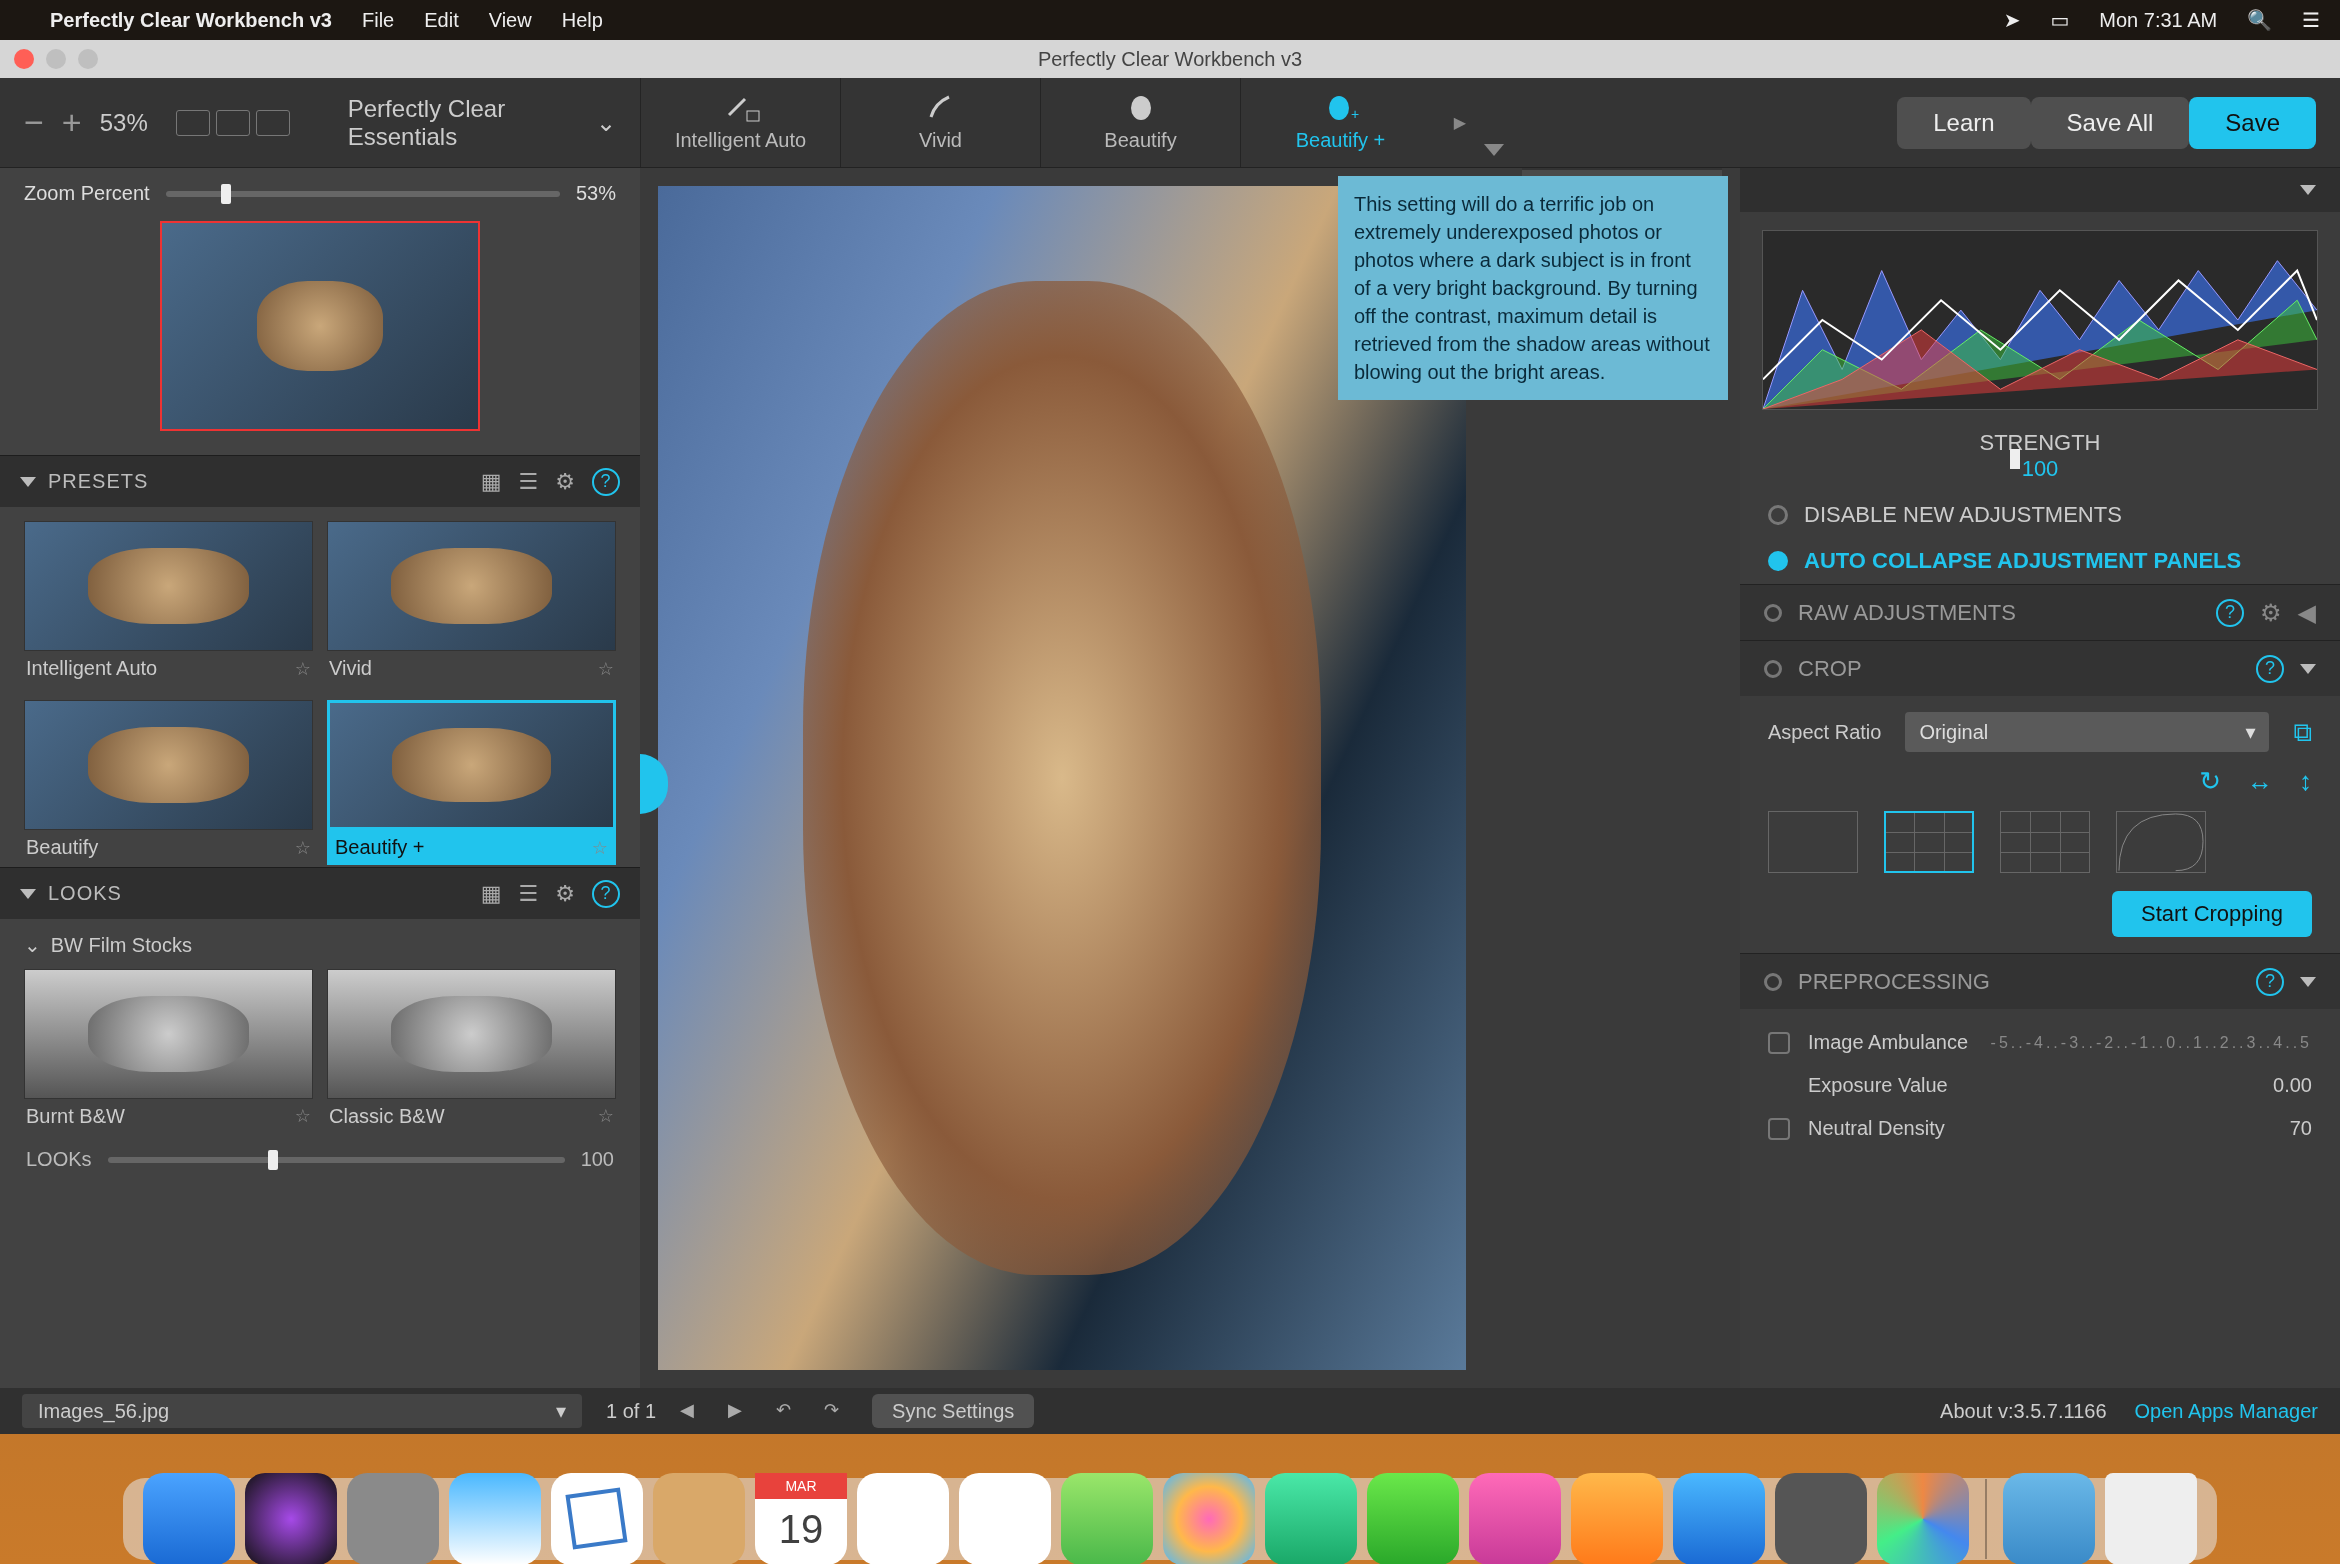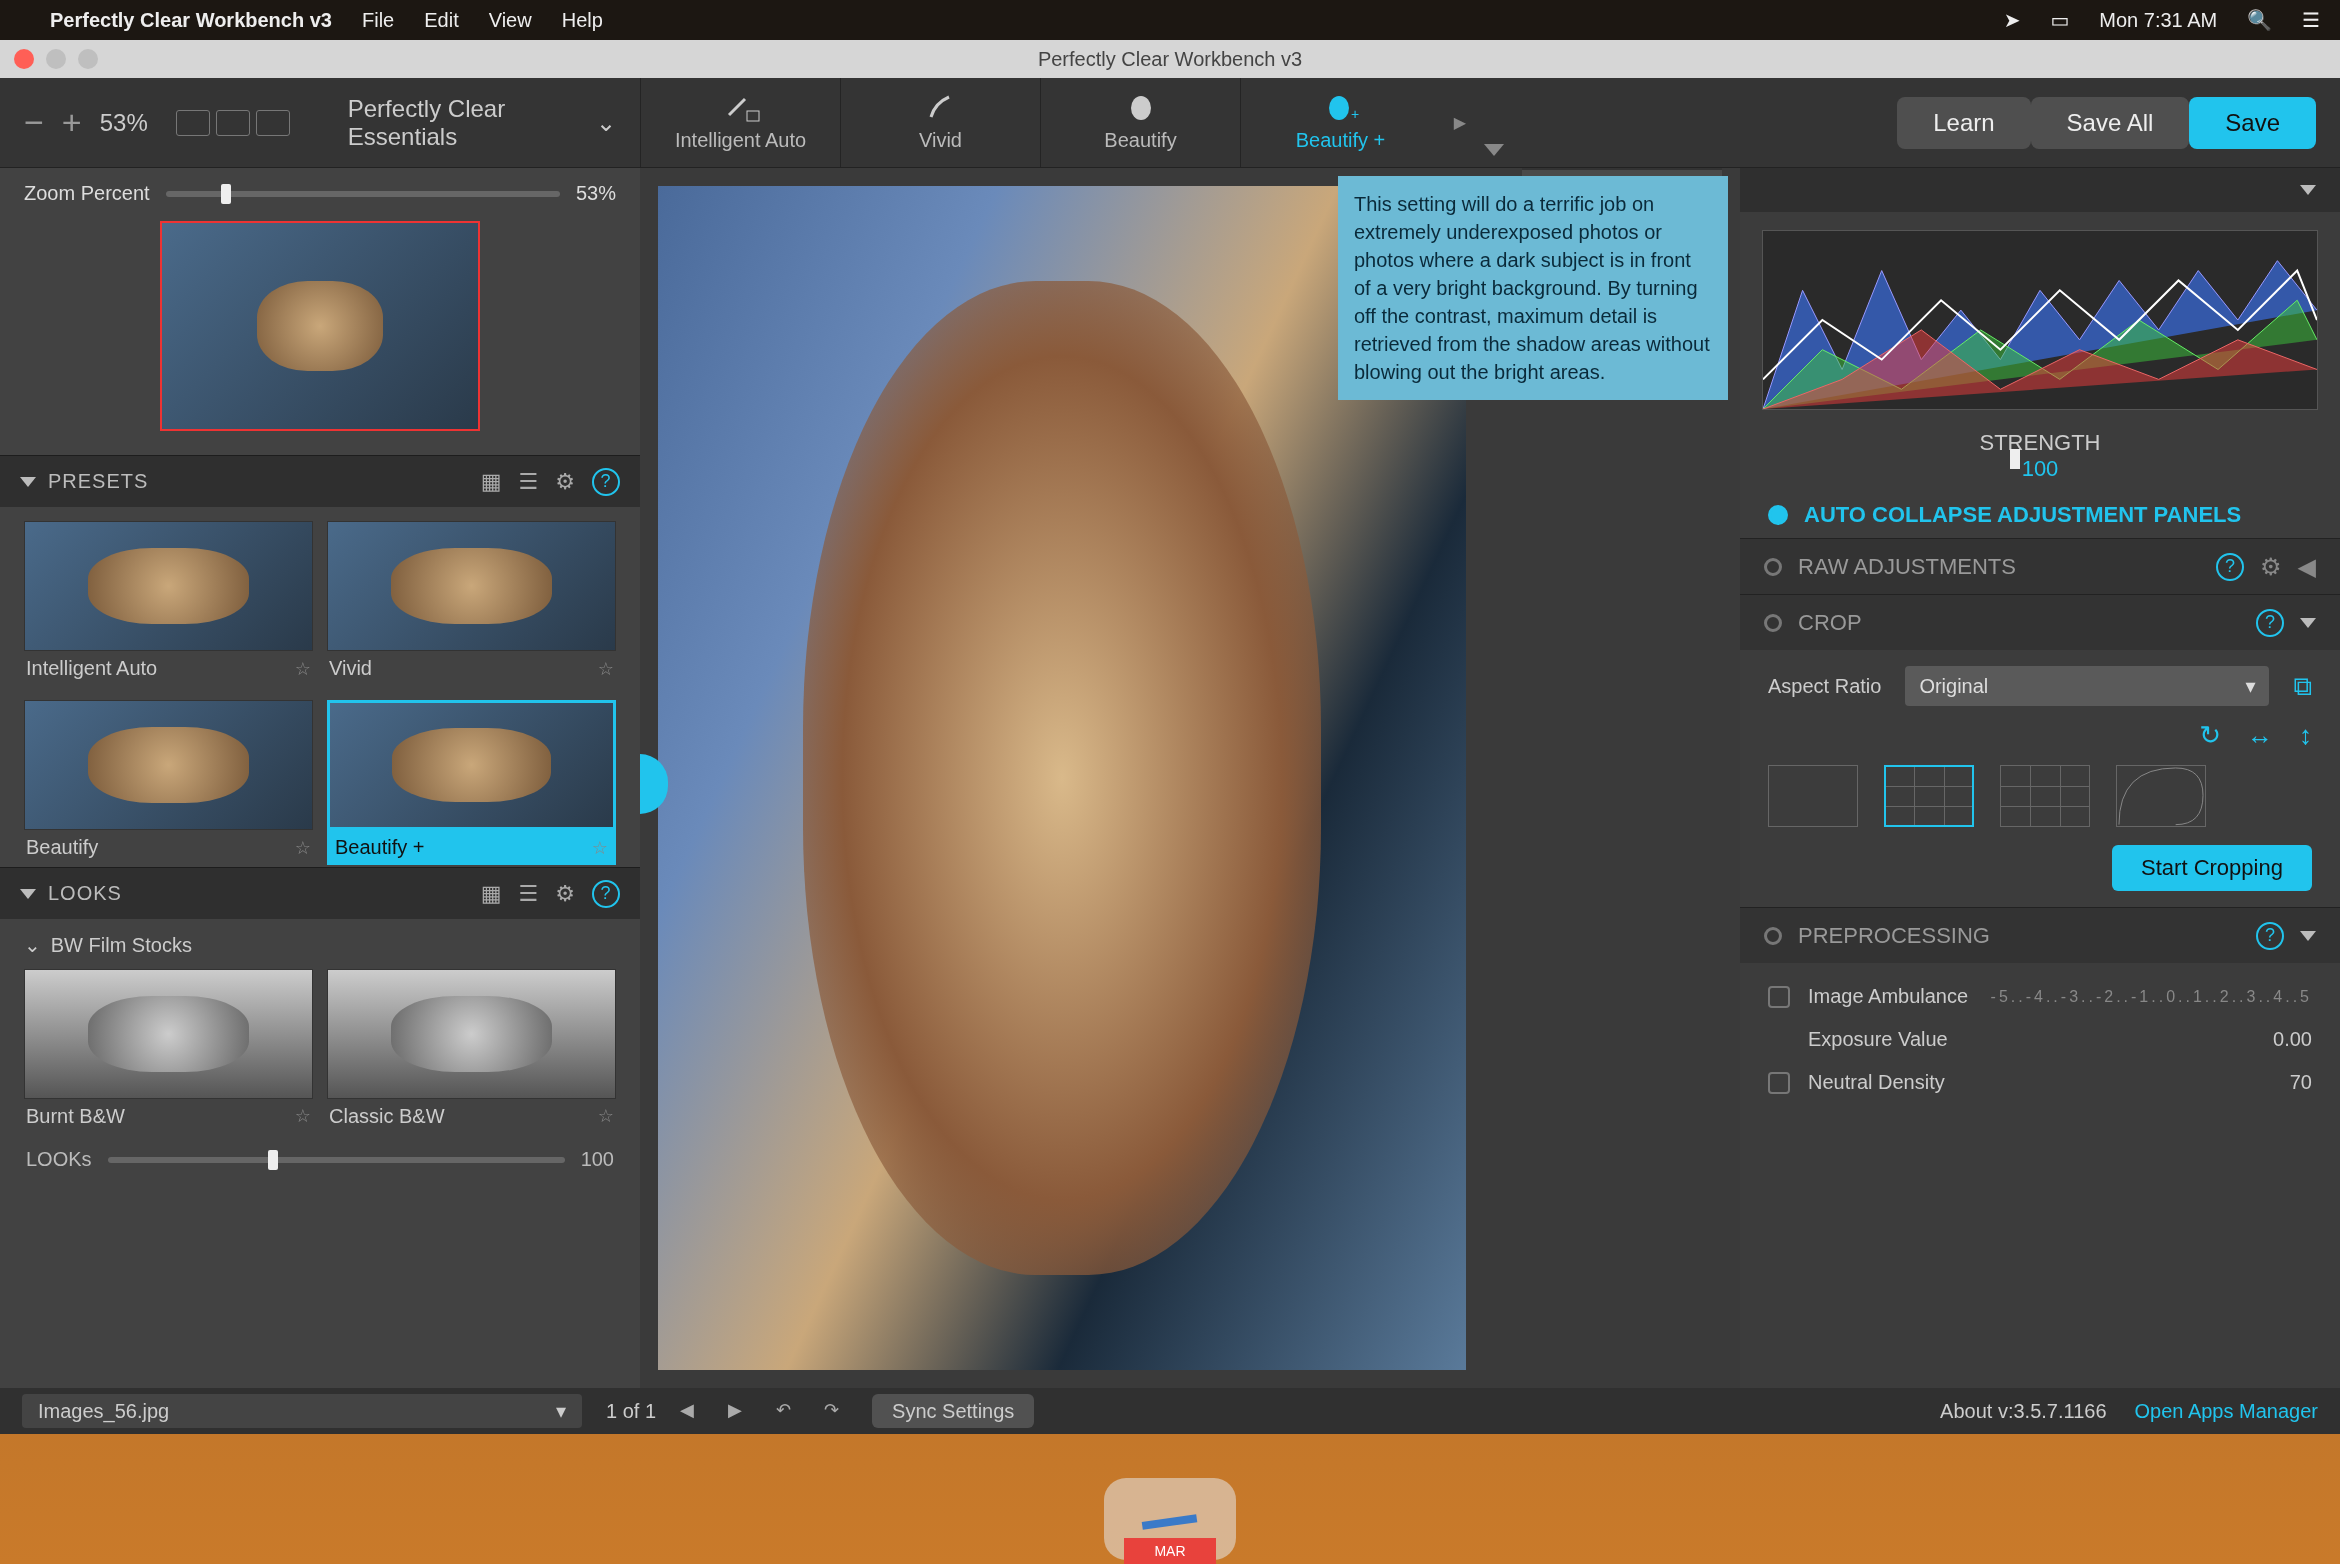--- a/index.html
+++ b/index.html
@@ -114,21 +114,21 @@
 
 
 .statusbar { height: 46px; background: #303030; display: flex; align-items: center; padding: 0 22px; font-size: 20px; color: #ccc; gap: 24px; }
 .status-dd { background: #444; height: 34px; padding: 16px 16px; border-radius: 4px; display: flex; align-items: center; min-width: 560px; justify-content: space-between; }
 .nav-arrow { width: 24px; height: 24px; color: #aaa; font-size: 18px; }
 .status-btn { height: 34px; padding: 0 20px; border-radius: 6px; background: #515151; display: flex; align-items: center; }
 .status-right { margin-left: auto; display: flex; align-items: center; gap: 28px; }
 .link { color: #21c4ed; }
 
 
-.dock { position: absolute; bottom: 4px; left: 50%; transform: translateX(-50%); height: 82px; background: rgba(230,230,230,.55); border-radius: 22px; display: flex; align-items: center; gap: 10px; padding: 0 20px; flex-direction: column; }
+.dock { position: absolute; bottom: 4px; left: 50%; transform: translateX(-50%); height: 82px; background: rgba(230,230,230,.55); border-radius: 22px; display: flex; align-items: center; gap: 10px; padding: 0 20px; }
 .dock .app { width: 92px; height: 92px; border-radius: 20px; }
 .sep { width: 2px; height: 80px; background: rgba(0,0,0,.3); margin: 0 6px; }
 
 .help-ic { width: 28px; height: 28px; border: 2px solid #21c4ed; color: #21c4ed; border-radius: 50%; display: inline-flex; align-items: center; justify-content: center; font-size: 18px; }
 .gear-ic, .list-ic, .grid-ic { color: #aaa; font-size: 22px; }
 </style>
 </head>
 <body>
 
 <div class="mac-menu">
@@ -336,20 +336,24 @@
         </svg>
       </div>
       <div class="label-row">
         <span>STRENGTH</span>
         <div class="sl">
             <div class="k"></div>
           </div>
         <span style="color:#21c4ed">100</span>
       </div>
 
+      <div class="toggle-row">
+        <span class="dot"></span>
+          <span>DISABLE NEW ADJUSTMENTS</span>
+      </div>
       <div class="toggle-row active">
         <span class="dot"></span>
           <span>AUTO COLLAPSE ADJUSTMENT PANELS</span>
       </div>
 
       <div class="section-head">
         <div class="sh-left">
             <span class="dot2"></span>
             <span>RAW ADJUSTMENTS</span>
           </div>

